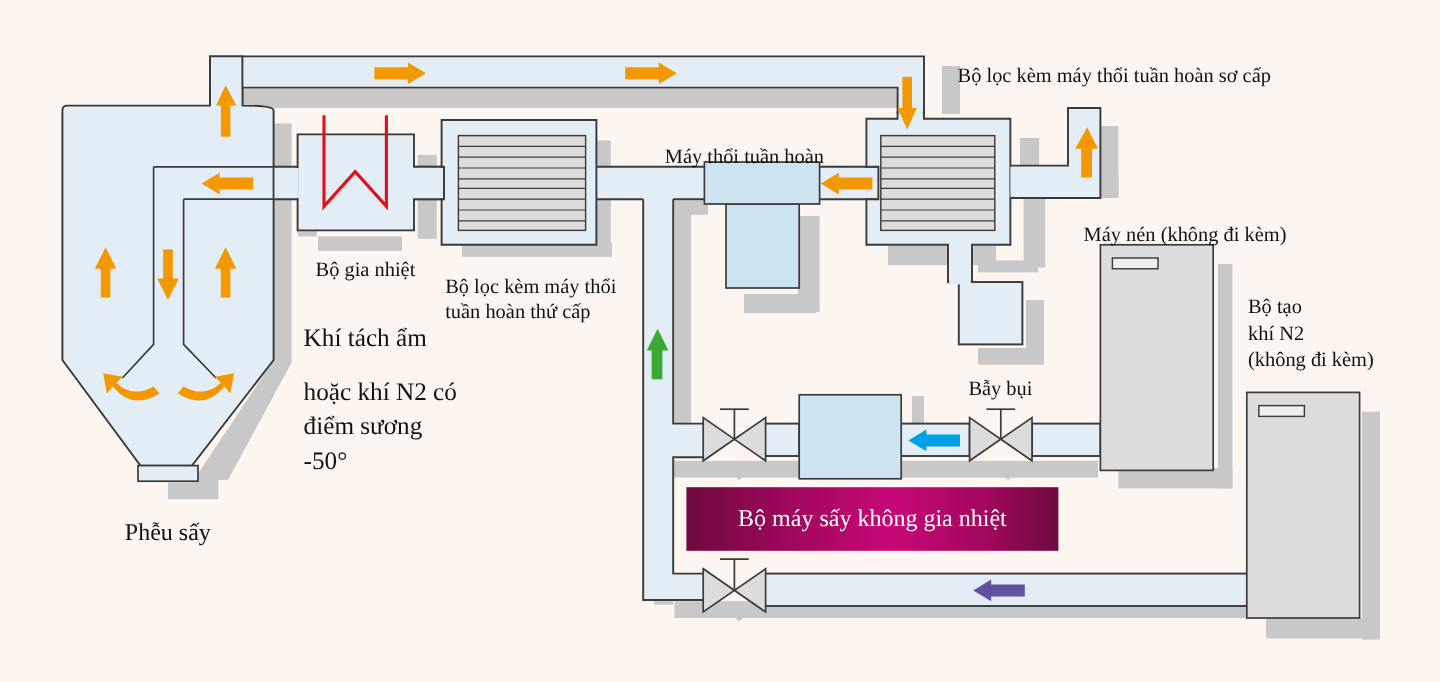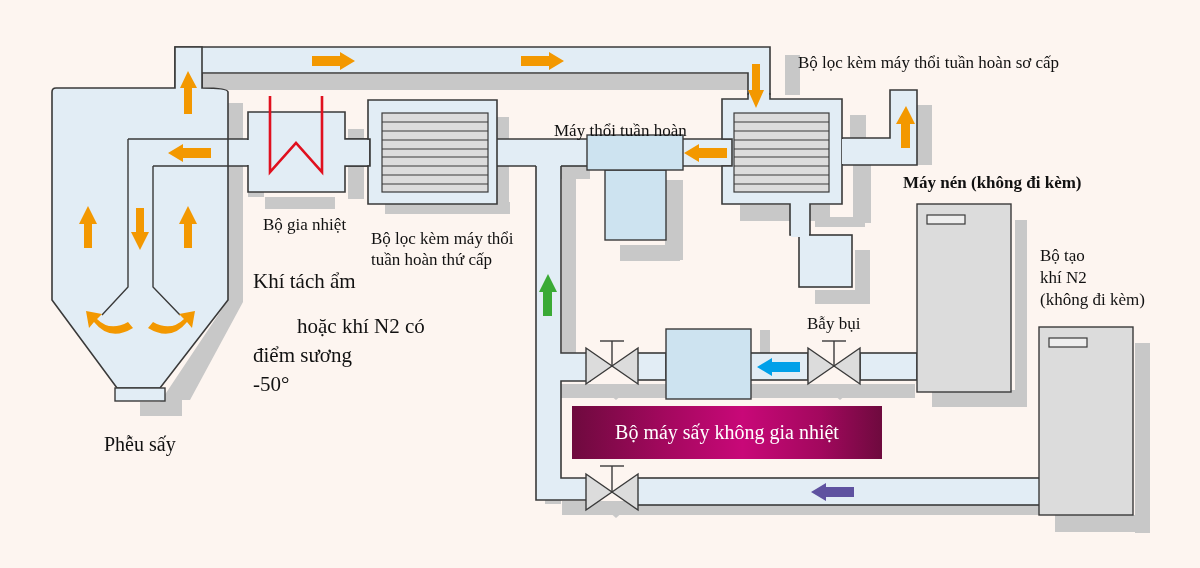--- a/index.html
+++ b/index.html
@@ -199,26 +199,26 @@
     <path d="M543 316 L543 292 L539 292 L548 274 L557 292 L552 292 L552 316 Z" fill="#3aaa35"></path>
 
     <path d="M800 362 L772 362 L772 358 L757 367 L772 376 L772 372 L800 372 Z" fill="#00a0e9"></path>
 
     <path d="M854 487 L826 487 L826 483 L811 492 L826 501 L826 497 L854 497 Z" fill="#5f52a0"></path>
   </g>
 </svg>
 
 <div class="lbl" style="left:798px; top:52px;">Bộ lọc kèm máy thổi tuần hoàn sơ cấp</div>
 <div class="lbl" style="left:554px; top:106px;margin-top:14px;">Máy thổi tuần hoàn</div>
-<div class="lbl" style="left:903px; top:172px;font-weight:bold;">Máy nén (không đi kèm)</div>
+<div class="lbl" style="left:903px; top:185px;">Máy nén (không đi kèm)</div>
 <div class="lbl" style="left:263px; top:214px;font-family:Liberation Serif, serif;">Bộ gia nhiệt</div>
 <div class="lbl" style="left:371px; top:228px;">Bộ lọc kèm máy thổi</div>
 <div class="lbl" style="left:371px; top:249px;">tuần hoàn thứ cấp</div>
 <div class="lbl" style="left:1040px; top:245px;">Bộ tạo</div>
 <div class="lbl" style="left:1040px; top:267px;">khí N2</div>
 <div class="lbl" style="left:1040px; top:289px;">(không đi kèm)</div>
 <div class="lbl" style="left:807px; top:313px;">Bẫy bụi</div>
 <div class="lbl big" style="left:253px; top:267px;">Khí tách ẩm</div>
-<div class="lbl big" style="left:253px; top:312px;margin-left:44px;">hoặc khí N2 có</div>
+<div class="lbl big" style="left:253px; top:312px;">hoặc khí N2 có</div>
 <div class="lbl big" style="left:253px; top:341px;">điểm sương</div>
 <div class="lbl big" style="left:253px; top:370px;text-align:right;">-50°</div>
 <div class="lbl mid" style="left:104px; top:433px;">Phễu sấy</div>
 <div class="banner">Bộ máy sấy không gia nhiệt</div>
 
 </body></html>

